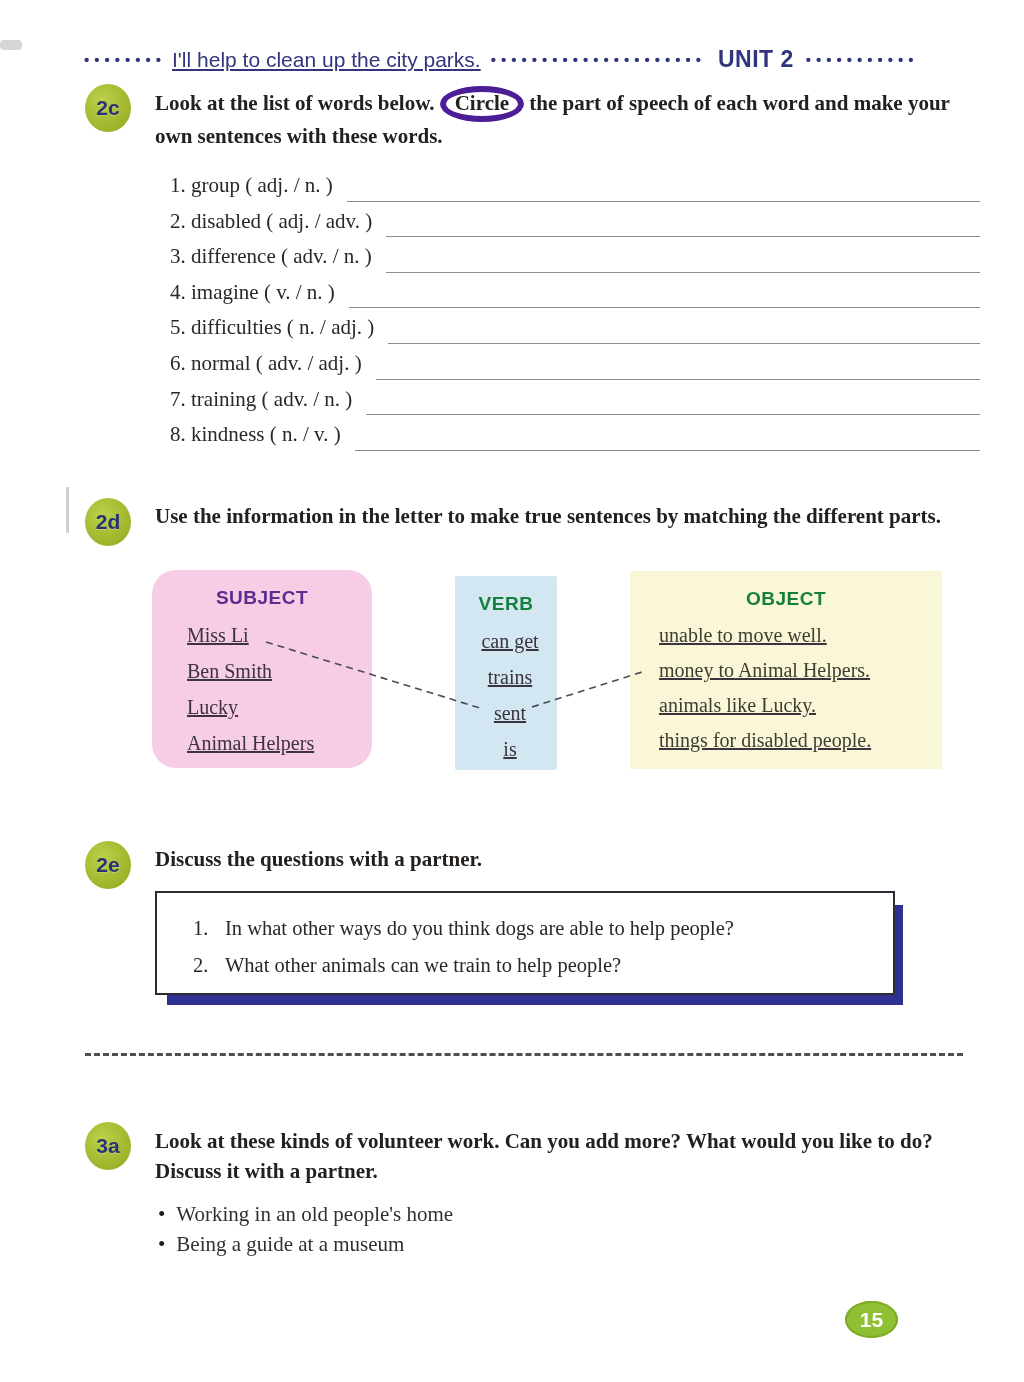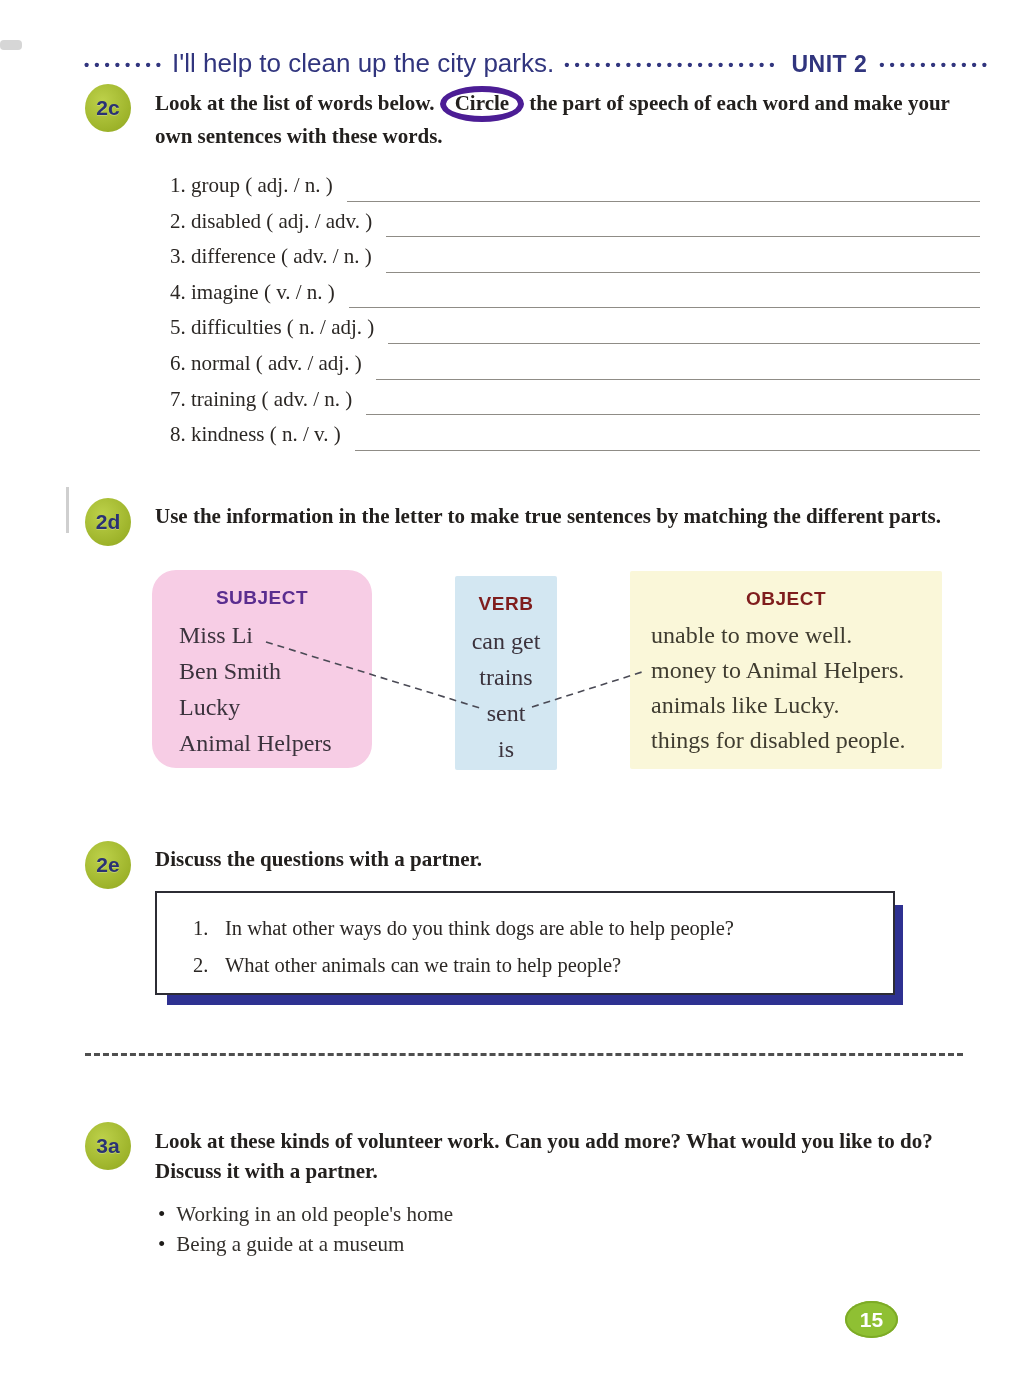--- a/index.html
+++ b/index.html
@@ -26,21 +26,21 @@
     font-size: 20px;
   }
   .hdr .dots {
     font-weight: bold;
     letter-spacing: 5px;
     font-size: 15px;
     position: relative;
     top: -2px;
     overflow: hidden;
   }
-  .hdr .title { margin: 16px 10px 0 6px; font-size: 26px; }
+  .hdr .title { margin: 16px 10px 0 6px; font-size: 21px; text-decoration: underline; }
   .hdr .unit  { font-weight: bold; font-size: 23px; margin: 8px 12px; letter-spacing: 0.5px; }
 
   
   .badge {
     position: absolute;
     width: 46px; height: 48px;
     border-radius: 50%;
     background: radial-gradient(circle at 38% 35%, #bdd14a, #9db32a 70%, #8da223);
     color: #2a3274;
     font-family: "Liberation Sans", sans-serif;
@@ -88,23 +88,23 @@
     position: absolute;
     border-radius: 2px;
   }
   .match-box .mhdr {
     font-family: "Liberation Sans", sans-serif;
     font-weight: bold;
     font-size: 19px;
     text-align: center;
     padding-top: 17px;
     letter-spacing: 0.5px;
-    color: #7f1d1d;
-  }
-  .match-box ul { list-style: none; margin: 8px 0 0 0; padding: 0; font-size: 24px; color: #3b333d; }
+    color: #15803d;
+  }
+  .match-box ul { list-style: none; margin: 8px 0 0 8px; padding: 0; font-size: 20px; color: #3b333d; text-decoration: underline; }
   .box-subject { left: 152px; top: 570px; width: 220px; height: 198px; background: #f7cde5; border-radius: 24px; }
   .box-subject .mhdr { color: #5a2d8f; }
   .box-subject li { padding-left: 27px; line-height: 36px; }
   .box-verb { left: 455px; top: 576px; width: 102px; height: 194px; background: #d3e7f2; }
   .box-verb li { text-align: center; line-height: 36px; }
   .box-object { left: 630px; top: 571px; width: 312px; height: 198px; background: #faf7d9; }
   .box-object li { padding-left: 21px; line-height: 35px; color: #3f3c30; }
 
   .match-svg {
     position: absolute;

